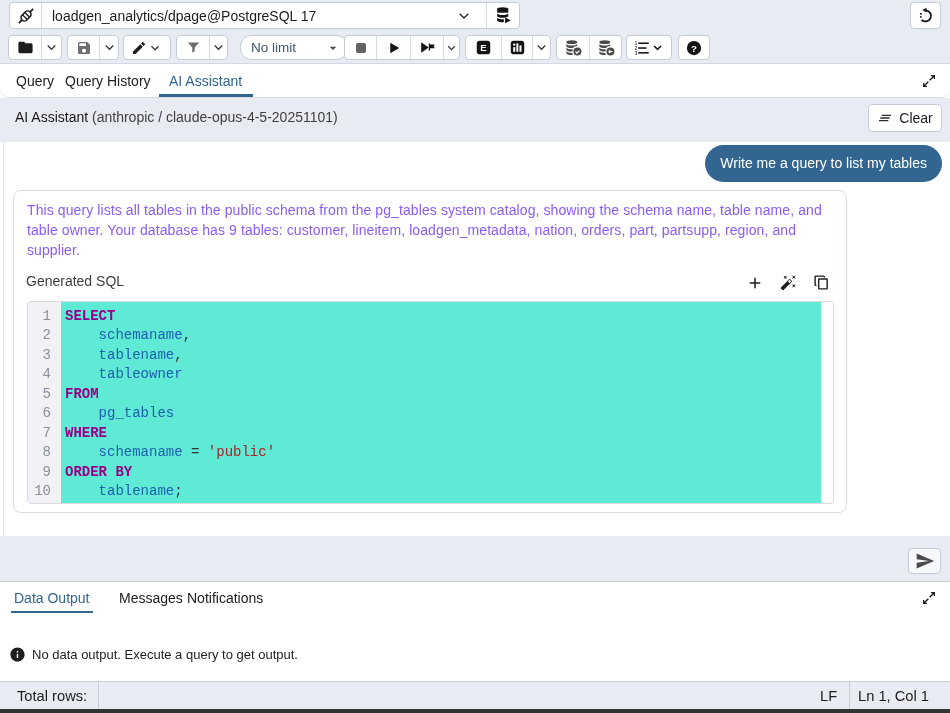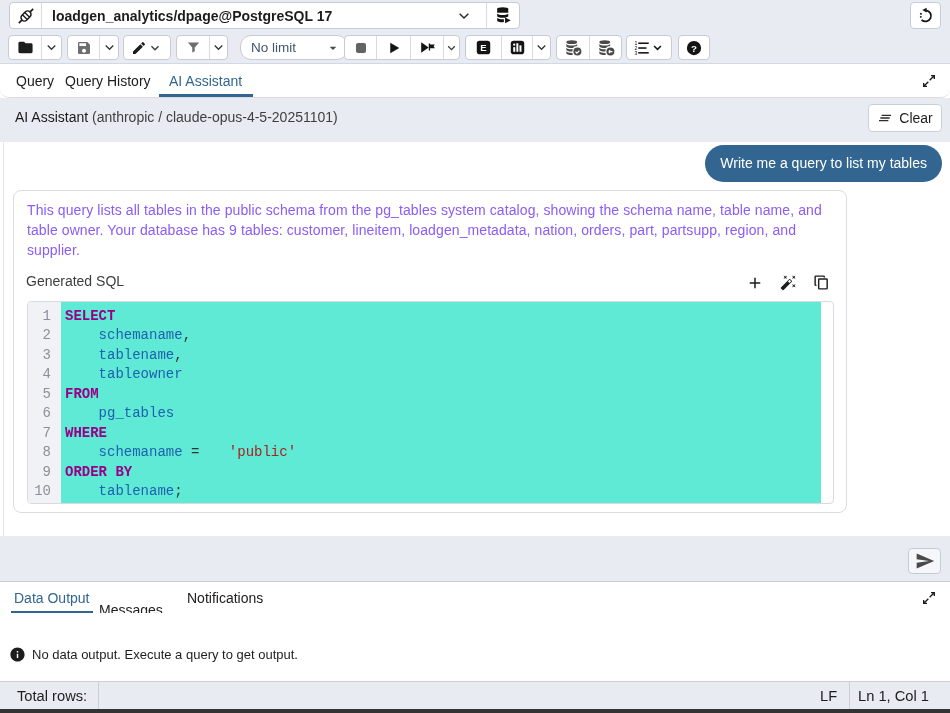--- a/index.html
+++ b/index.html
@@ -37,21 +37,21 @@
   .gicon { position:absolute; top:83px; }
   #codeblk { position:absolute; left:13px; top:110px; width:807px; height:203px;
     border:1px solid #d8dade; border-radius:4px; overflow:hidden;
     font-family:"Liberation Mono", monospace; font-size:14px; line-height:19.5px; }
   #gutter { position:absolute; left:0; top:0; width:33px; height:100%;
     background:#f1f2f6; color:#8b909a; text-align:right; padding:4.5px 10px 0 0; }
   #code { position:absolute; left:33px; top:0; right:12px; height:100%; background:#5eead4;
     padding:4.5px 0 0 4px; white-space:pre; color:#333; }
   .kw { color:#990088; font-weight:bold; }
   .id { color:#2060b0; }
-  .str { color:#aa2222;margin-left:21px; }
+  .str { color:#aa2222; }
   
   #inrow { position:absolute; left:0; top:536px; width:950px; height:45px; background:#e9ebf3; }
   #ta { position:absolute; left:10px; top:5px; width:890px; height:33px; background:#fff;
     border:1px solid #cdd2dd; border-radius:4px; font-size:13.7px; color:#4f4f4f;
     padding:7px 0 0 9px; }
   #sendbtn { position:absolute; left:908px; top:12px; width:33px; height:26px;
     background:#f6f7fa; border:1px solid #c6cbd8; border-radius:4px;
     display:flex; align-items:center; justify-content:center; }
   
   #btabs { position:absolute; left:0; top:581px; width:950px; height:32px; background:#fff;
@@ -64,21 +64,21 @@
   #status { position:absolute; left:0; top:681px; width:950px; height:28px;
     background:#e9ebf3; border-top:1px solid #cfcfcf; font-size:14.7px; color:#1d1d1d; }
   #darkbar { position:absolute; left:0; top:709px; width:950px; height:4px; background:#333; }
   .vsep { position:absolute; top:0; bottom:0; width:1px; background:#ccced6; }
 </style>
 </head>
 <body>
 
 <div id="toolbars">
 
-  <div class="wbtn" style="left:9px; top:2px; width:511px; height:27px; justify-content:flex-start;font-weight:bold;">
+  <div class="wbtn" style="left:9px; top:2px; width:511px; height:27px; justify-content:flex-start;">
     <div style="width:32px; display:flex; align-items:center; justify-content:center; border-right:1px solid #d8dbe3; height:100%;">
       <svg width="22" height="22" viewBox="0 0 24 24" fill="none" stroke="#1d1d1d" stroke-width="1.7">
         <path d="M4.2 19.8 L7.4 16.6 M16.6 7.4 L19.8 4.2" stroke-width="1.9"></path>
         <g transform="rotate(-45 12 12)">
           <rect x="5.8" y="8.3" width="12.4" height="7.4" rx="3.7"></rect>
           <path d="M10.2 8.3 v7.4 M13.8 8.3 v7.4" stroke-width="1.5"></path>
         </g>
       </svg>
     </div>
     <div style="flex:1; font-size:14px; color:#1c1c1c; padding-left:10px;">loadgen_analytics/dpage@PostgreSQL 17</div>
@@ -315,21 +315,21 @@
   <div id="sendbtn">
     <svg width="20" height="20" viewBox="0 0 24 24" fill="#4a4a4a">
         <path d="M2.01 21 23 12 2.01 3 2 10l15 2-15 2z"></path>
       </svg>
   </div>
 </div>
 
 <div id="btabs">
   <div class="tab active" style="left:14px;">Data Output</div>
   <div class="tabline" style="left:11px; top:29px; width:82px;"></div>
-  <div class="tab" style="left:99px;margin-top:12px;">Messages</div>
+  <div class="tab" style="left:119px;">Messages</div>
   <div class="tab" style="left:187px;">Notifications</div>
   <svg class="abs" style="left:921px; top:8px;" width="16" height="16" viewBox="0 0 24 24" fill="#1d1d1d">
     <path d="M15 3h6v6h-2V6.41l-5.29 5.3-1.42-1.42 5.3-5.29H15V3zM3 21v-6h2v2.59l5.29-5.3 1.42 1.42-5.3 5.29H9V21H3z"></path>
   </svg>
 </div>
 
 <div id="dataout">
   <div id="nodata">
     <svg class="inl" style="vertical-align:-4px; margin-right:6px;" width="17" height="17" viewBox="0 0 24 24" fill="#1d1d1d">
         <path d="M12 2C6.48 2 2 6.48 2 12s4.48 10 10 10 10-4.48 10-10S17.52 2 12 2zm1 15h-2v-6h2v6zm0-8h-2V7h2v2z"></path>

